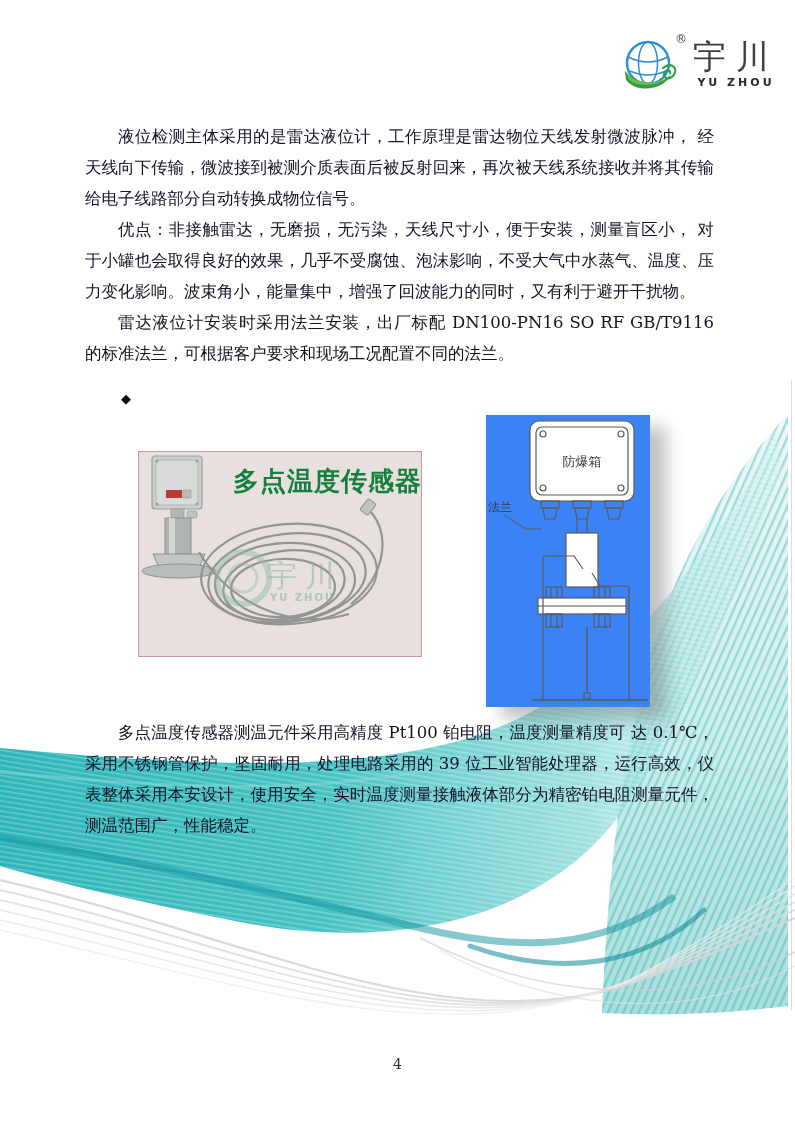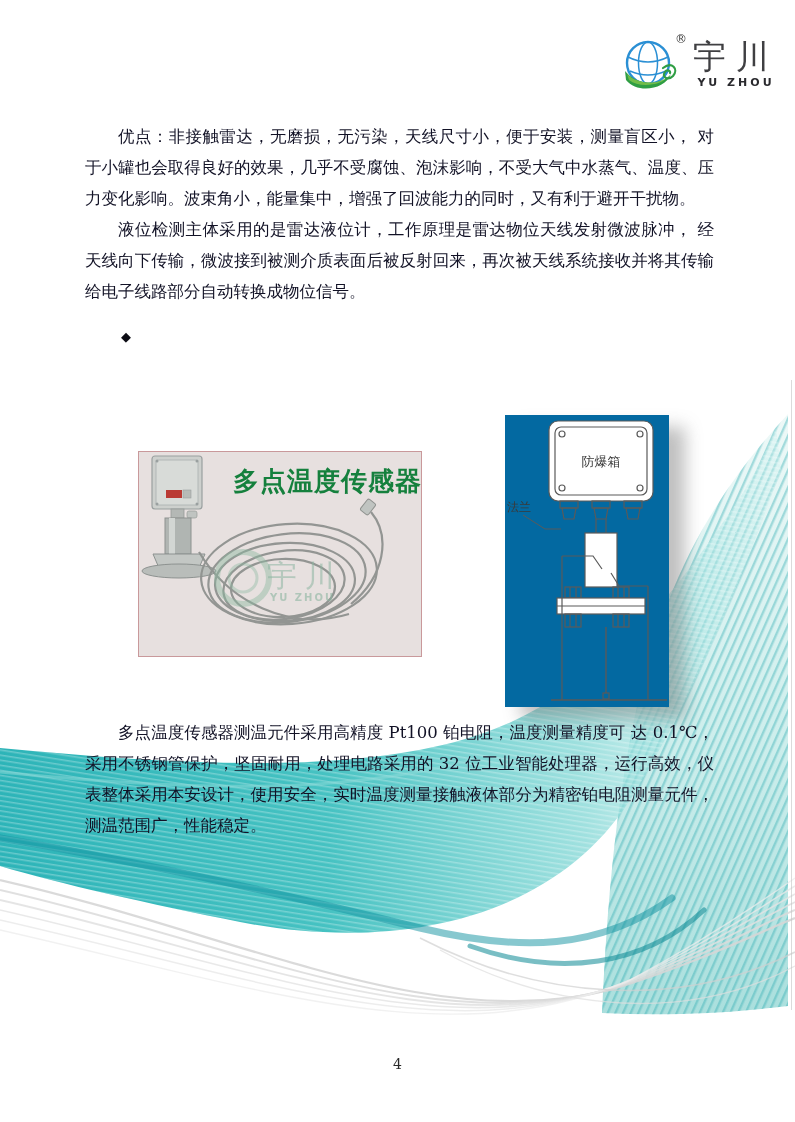--- a/index.html
+++ b/index.html
@@ -26,21 +26,21 @@
   .bullet{font-size:13px;line-height:17px;}
   
   .photo{position:absolute;left:138px;top:451px;width:284px;height:206px;background:#e7e0df;
          border:1px solid #c9999b;box-sizing:border-box;}
   .photo-caption{position:absolute;left:94px;top:12px;font-family:"DejaVu Sans","Liberation Sans",sans-serif;
          font-weight:bold;font-size:26px;color:#15803d;letter-spacing:1px;white-space:nowrap;}
   .wm-cn{position:absolute;left:128px;top:104px;font-size:30px;color:rgba(140,180,160,0.55);letter-spacing:8px;}
   .wm-en{position:absolute;left:131px;top:140px;font-size:10px;font-weight:bold;letter-spacing:2px;
          color:rgba(140,180,160,0.6);font-family:"DejaVu Sans","Liberation Sans",sans-serif;}
   
-  .drawing{position:absolute;left:505px;top:415px;width:164px;height:292px;background:#0369a1;
+  .drawing{position:absolute;left:486px;top:415px;width:164px;height:292px;background:#3b82f6;
            box-shadow:16px 12px 16px rgba(115,115,115,0.45);}
   .drawing svg text{font-family:"DejaVu Serif","Liberation Serif",serif;fill:#3a3a3a;}
   
   .page-number{position:absolute;left:0;top:1056px;width:100%;text-align:center;font-size:14px;color:#2a2a2a;}
   .edge-line{position:absolute;left:791px;top:380px;width:1px;height:630px;background:rgba(190,190,190,0.55);}
 </style>
 </head>
 <body>
 
 <div class="page">
@@ -107,22 +107,23 @@
       </svg>
       <span class="logo-reg">®</span>
     </div>
     <div class="logo-texts">
       <span class="logo-cn">宇川</span>
       <span class="logo-en">YU ZHOU</span>
     </div>
   </div>
 
   <div class="text-block tb1">
+    <p class="body">液位检测主体采用的是雷达液位计，工作原理是雷达物位天线发射微波脉冲， 经天线向下传输，微波接到被测介质表面后被反射回来，再次被天线系统接收并将其传输给电子线路部分自动转换成物位信号。</p>
     <p class="body">优点：非接触雷达，无磨损，无污染，天线尺寸小，便于安装，测量盲区小， 对于小罐也会取得良好的效果，几乎不受腐蚀、泡沫影响，不受大气中水蒸气、温度、压力变化影响。波束角小，能量集中，增强了回波能力的同时，又有利于避开干扰物。</p>
-    <p class="body">液位检测主体采用的是雷达液位计，工作原理是雷达物位天线发射微波脉冲， 经天线向下传输，微波接到被测介质表面后被反射回来，再次被天线系统接收并将其传输给电子线路部分自动转换成物位信号。</p>
+    <p class="body">雷达液位计安装时采用法兰安装，出厂标配 DN100-PN16 SO RF GB/T9116 的标准法兰，可根据客户要求和现场工况配置不同的法兰。</p>
     <div class="section-heading">
       <span class="bullet">◆</span>
     </div>
   </div>
 
   <div class="photo">
     <svg width="282" height="204" viewBox="0 0 282 204" xmlns="http://www.w3.org/2000/svg">
 
       <rect x="13" y="4" width="50" height="53" rx="3" fill="#cdd0cd" stroke="#9aa0a0" stroke-width="1.2"></rect>
       <rect x="17" y="8" width="42" height="45" rx="2" fill="#d8dbd8" stroke="#aab0b0" stroke-width="0.8"></rect>
@@ -207,18 +208,18 @@
         <path d="M 46,285 H 162" stroke-width="1.5"></path>
 
         <path d="M 18,100 L 40,114 L 56,114" stroke-width="1"></path>
       </g>
       <text x="96" y="51" font-size="13" text-anchor="middle">防爆箱</text>
       <text x="2" y="96" font-size="12">法兰</text>
     </svg>
   </div>
 
   <div class="text-block tb2">
-    <p class="body">多点温度传感器测温元件采用高精度 Pt100 铂电阻，温度测量精度可 达 0.1℃，采用不锈钢管保护，坚固耐用，处理电路采用的 32 位工业智能处理器，运行高效，仪表整体采用本安设计，使用安全，实时温度测量接触液体部分为精密铂电阻测量元件，测温范围广，性能稳定。</p>
+    <p class="body">多点温度传感器测温元件采用高精度 Pt100 铂电阻，温度测量精度可 达 0.1℃，采用不锈钢管保护，坚固耐用，处理电路采用的 39 位工业智能处理器，运行高效，仪表整体采用本安设计，使用安全，实时温度测量接触液体部分为精密铂电阻测量元件，测温范围广，性能稳定。</p>
   </div>
 
   <div class="page-number">4</div>
 
 </div>
 
 </body></html>

